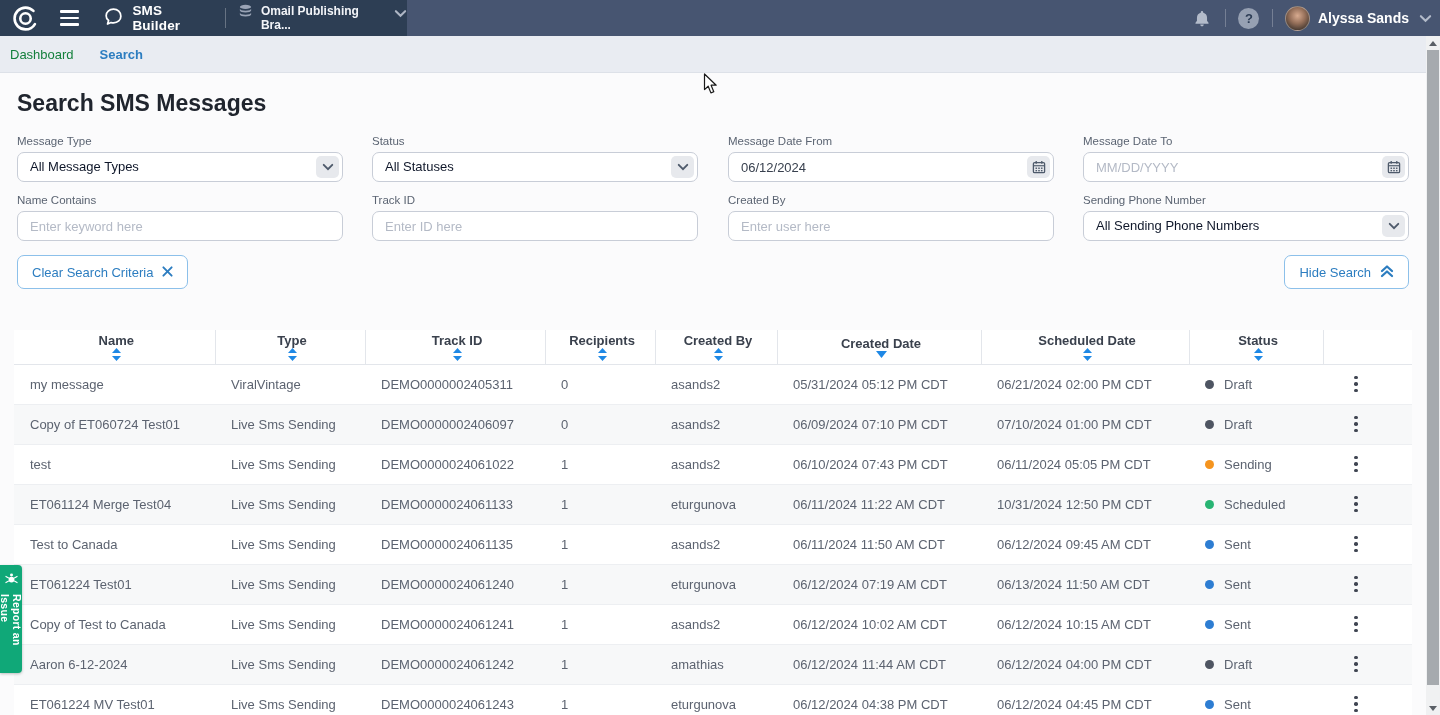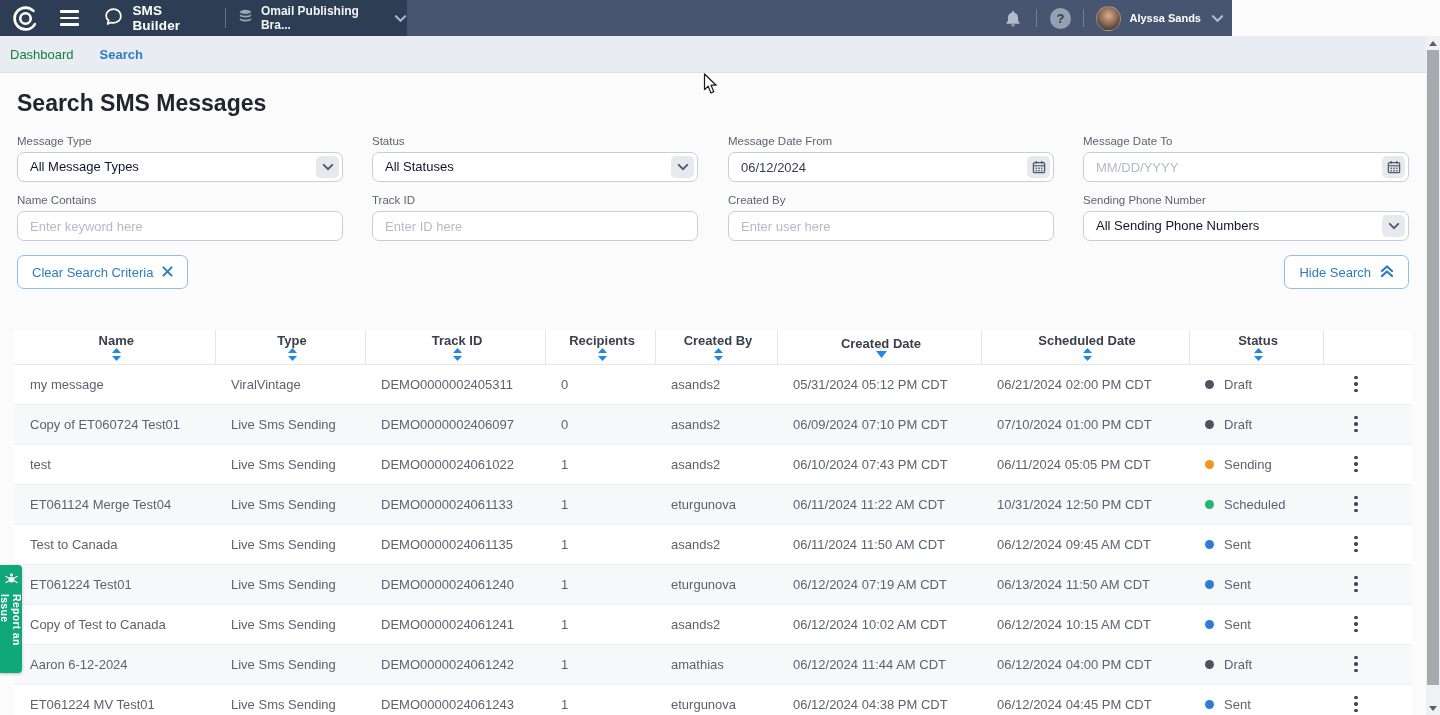--- a/index.html
+++ b/index.html
@@ -1,40 +1,40 @@
 <!DOCTYPE html>
 <html><head>
 <meta charset="utf-8">
 <style>
   * { margin:0; padding:0; box-sizing:border-box; }
   html,body { width:1440px; height:715px; overflow:hidden; }
   body { font-family:"Liberation Sans", sans-serif; background:#fbfbfc; position:relative; }
   .app { position:relative; width:1440px; height:715px; }
 
   
-  .topnav { position:absolute; top:0; left:0; width:1232px; height:36px; background:#475571; z-index:30; }
+  .topnav { position:absolute; top:0; left:0; width:1440px; height:36px; background:#475571; z-index:30; }
   .topnav-left { position:absolute; top:0; left:0; width:407px; height:36px; background:#2d3e54;
                  display:flex; align-items:center; }
   .logo-wrap { width:52px; display:flex; justify-content:center; align-items:center; cursor:pointer; }
   .hamburger { width:40px; display:flex; flex-direction:column; gap:4px; align-items:center; cursor:pointer; }
   .hamburger span { display:block; width:19px; height:2.6px; background:#fff; border-radius:1px; }
   .app-title-wrap { display:flex; align-items:center; gap:8px; margin-left:14px; }
   .app-title { color:#fff; font-size:13.5px; font-weight:bold; letter-spacing:.2px; }
   .nav-divider { width:1px; height:20px; background:rgba(255,255,255,.28); margin:0 12px 0 14px; }
-  .brand-select { display:flex; align-items:center; gap:8px; cursor:pointer; }
+  .brand-select { display:flex; gap:8px; cursor:pointer; }
   .brand-label { color:#f2f4f8; font-size:12px; font-weight:bold; max-width:118px; }
   .topnav-right { position:absolute; top:0; right:0; height:36px; display:flex; align-items:center; gap:0; padding-right:8px; }
   .nav-icon-btn { display:flex; align-items:center; justify-content:center; width:34px; height:36px; cursor:pointer; }
   .nav-sep { width:1px; height:18px; background:rgba(255,255,255,.25); margin:0 6px; }
   .help-circle { width:21px; height:21px; border-radius:50%; background:#96a0b2; display:flex; align-items:center;
                  justify-content:center; color:#2c3c55; font-size:13px; font-weight:bold; }
   .avatar { width:25px; height:25px; border-radius:50%;
             background:radial-gradient(circle at 50% 38%, #d8ab90 0%, #96705a 42%, #4a3c33 78%, #2e2823 100%);
             border:1px solid rgba(255,255,255,.35); margin:0 8px 0 6px; cursor:pointer; }
-  .user-name { color:#fff; font-size:11px; font-weight:bold; margin-right:10px; }
+  .user-name { color:#fff; font-size:14px; font-weight:bold; margin-right:10px; }
 
   
   .tabsbar { position:absolute; top:36px; left:0; width:1440px; height:37px; background:#e9ecf2;
              border-bottom:1px solid #dde1e8; display:flex; align-items:center; padding-left:10px; gap:26px; }
   .tab { font-size:13px; cursor:pointer; }
   .tab.inactive { color:#15803d; }
   .tab.active { color:#2c7dc0; font-weight:bold; }
 
   
   .content { position:absolute; top:73px; left:0; width:1440px; height:642px; background:#fbfbfc; }

